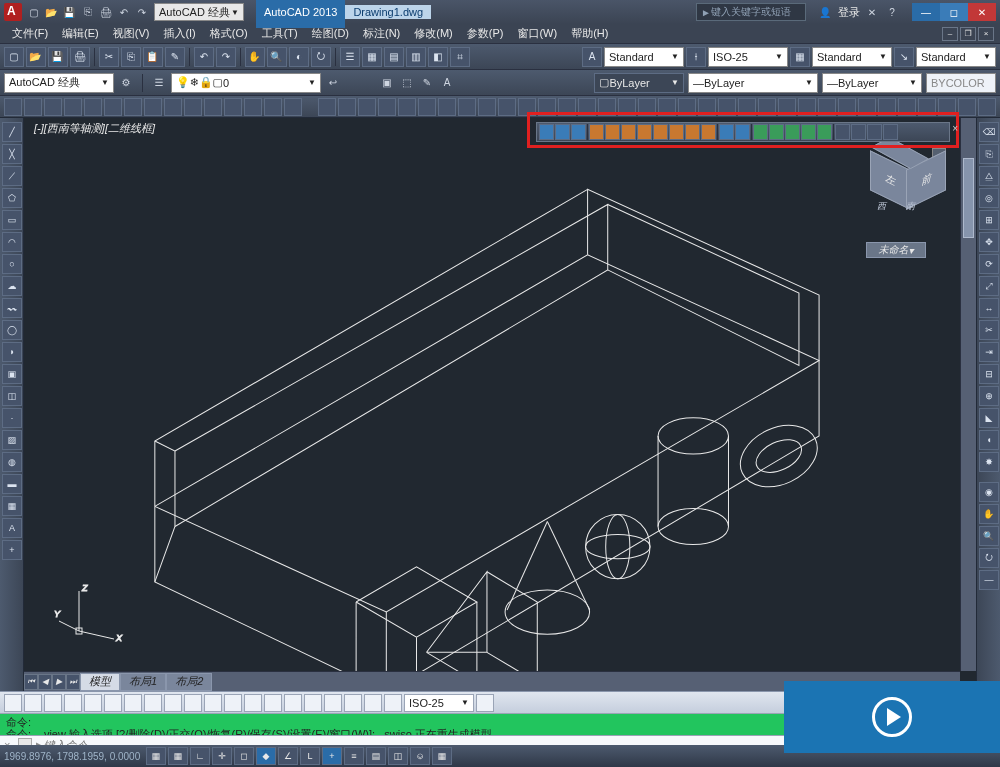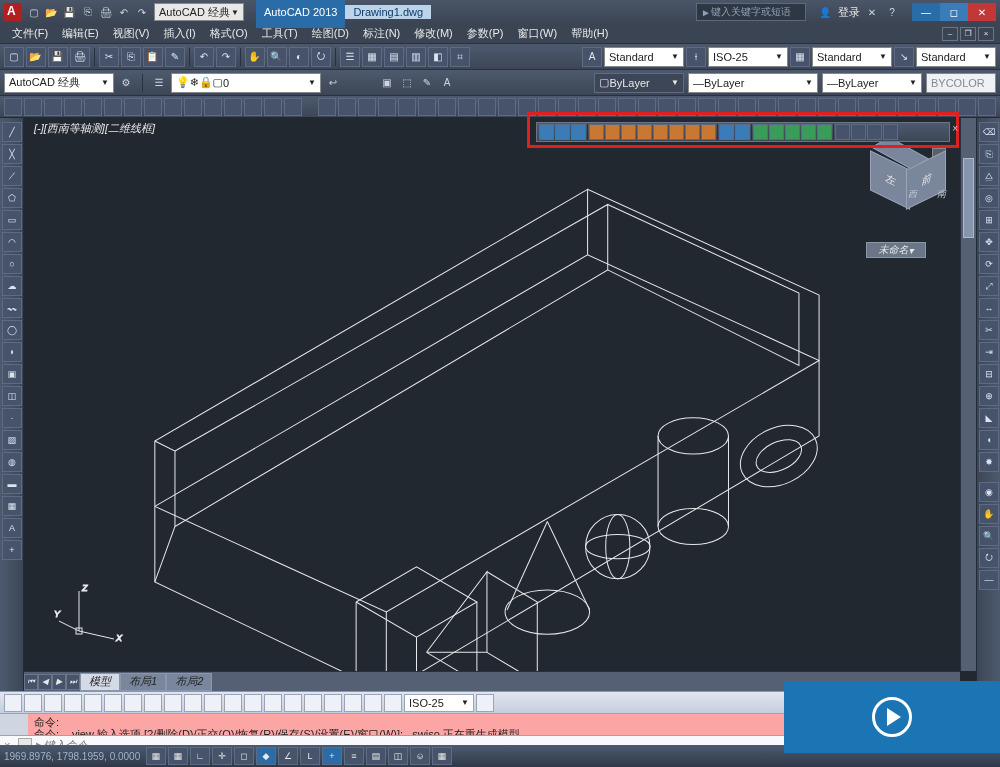--- a/index.html
+++ b/index.html
@@ -58,21 +58,21 @@
 .scroll-h { position:absolute; left:0; right:16px; bottom:0; height:20px; background:#566074; border-top:1px solid #2a3040; display:flex; align-items:center;}
 .scroll-h .tabs{display:flex;align-items:center;height:100%;gap:0;}
 .scroll-h .tabs .nav{width:14px;height:16px;background:#46536a;border:1px solid #6a7688;display:flex;align-items:center;justify-content:center;font-size:8px;}
 .scroll-h .tabs .tab{height:18px;padding:0 8px;background:#d5dbe6;color:#222;border:1px solid #8a96ac;font-size:11px;display:flex;align-items:center;}
 .scroll-h .tabs .tab.inactive{background:#7a869c;color:#222;}
 
 
 .viewcube { position:absolute; right:30px; top:30px; width:100px; height:110px; }
 .viewcube .cube { width:60px; height:60px; margin:0 auto; position:relative;}
 .viewcube .cube .face{position:absolute;border:1px solid #9aa4b6;background:#7a869c;display:flex;align-items:center;justify-content:center;font-size:10px;color:#e8e8e8;}
-.viewcube .ring { position:absolute; left:0; right:0; top:40px; text-align:right; font-size:9px; color:#bfc8d8;}
+.viewcube .ring { position:absolute; left:0; right:0; top:52px; text-align:center; font-size:9px; color:#bfc8d8;}
 .viewcube .home{position:absolute;right:0;top:0;width:14px;height:14px;border:1px solid #888;background:#556070;}
 .viewcube .label{position:absolute;bottom:0;left:20px;right:20px;height:16px;background:#6a7688;border:1px solid #8a96ac;color:#e8e8e8;font-size:10px;display:flex;align-items:center;justify-content:center;}
 
 
 .float-tb { position:absolute; left:527px; top:112px; right:41px; height:36px; border:3px solid #e02020; background:transparent; z-index:50;}
 .float-tb .inner { position:absolute; left:6px; right:6px; top:7px; height:20px; background:linear-gradient(#4d5a6e,#3c4656); border:1px solid #6a7688; display:flex; align-items:center; padding:0 2px; gap:1px;}
 .float-tb .inner .b{width:15px;height:16px;background:#46536a;border:1px solid #5d6c84;}
 .float-tb .inner .b.org{background:#c87830;}
 .float-tb .inner .b.blu{background:#3a7cb8;}
 .float-tb .inner .b.grn{background:#3a9c5a;}
@@ -84,21 +84,21 @@
 .ucs svg { width:100%; height:100%; }
 
 
 .drawing { position:absolute; left:0; top:16px; right:16px; bottom:20px; }
 
 
 .below { position:absolute; left:0; right:0; bottom:28px; height:48px; background:#cfd6e1; border-top:1px solid #8a96ac; }
 .below .tb { height:22px; background:linear-gradient(#e0e6ef,#c5cedd); display:flex; align-items:center; padding:0 4px; gap:2px; border-bottom:1px solid #9aa4b6;}
 .below .tb .btn{width:18px;height:18px;border:1px solid #9aa4b6;background:#eef2f8;}
 .below .tb .combo{height:18px;background:#fff;border:1px solid #9aa4b6;padding:0 4px;font-size:11px;color:#222;display:flex;align-items:center;min-width:70px;}
-.below .cmd { height:26px; background:#fca5a5; color:#222; font-size:11px; padding:2px 6px; line-height:12px; overflow:hidden;margin-left:28px;}
+.below .cmd { height:26px; background:#22c55e; color:#222; font-size:11px; padding:2px 6px; line-height:12px; overflow:hidden;}
 
 
 .cmdline { position:absolute; left:0; right:0; bottom:14px; height:18px; background:#f7f9fc; border-top:1px solid #9aa4b6; display:flex; align-items:center; padding:0 4px; color:#666; font-size:11px;}
 .cmdline .icon{width:14px;height:14px;margin-right:4px;border:1px solid #aaa;background:#e8e8e8;}
 .cmdline input{flex:1;border:none;background:transparent;font-size:11px;color:#444;font-style:italic;outline:none;}
 
 
 .statusbar { position:absolute; left:0; right:0; bottom:0; height:22px; background:linear-gradient(#4d5a6e,#2f3848); display:flex; align-items:center; padding:0 4px; gap:2px; font-size:10px;}
 .statusbar .coord{color:#9fb4c8;min-width:140px;}
 .statusbar .sb{width:20px;height:18px;border:1px solid #5d6c84;background:#46536a;display:flex;align-items:center;justify-content:center;font-size:9px;}

